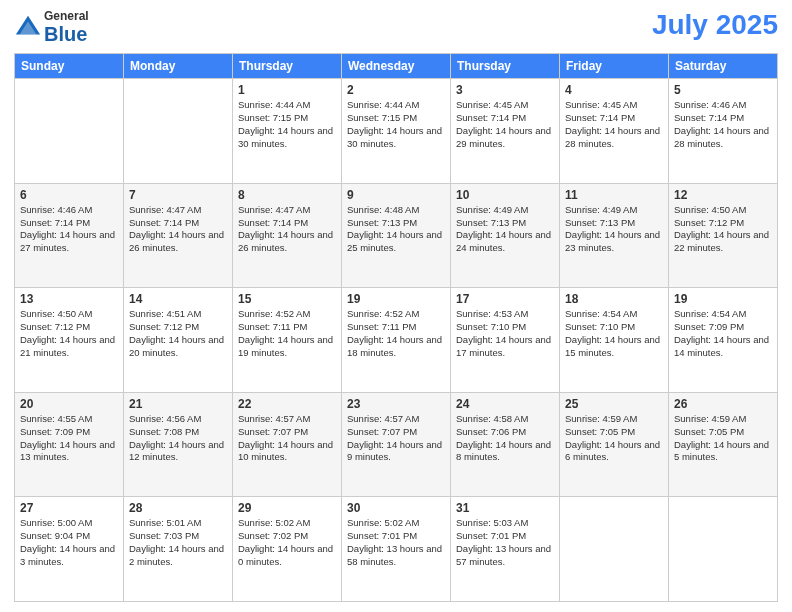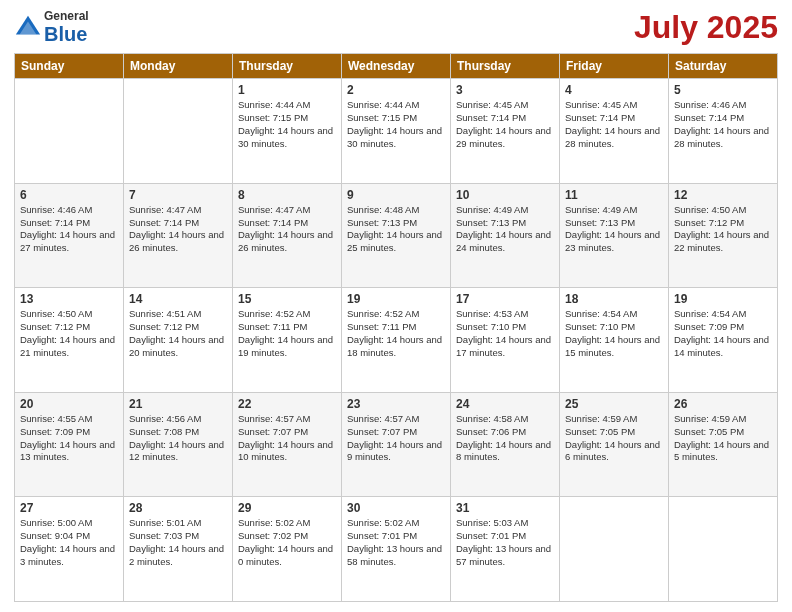--- a/index.html
+++ b/index.html
@@ -45,36 +45,36 @@
     }
     .logo-icon {
       width: 28px;
       height: 28px;
       margin-right: 2px;
     }
     .title-section {
       text-align: right;
     }
     .month-title {
-      font-size: 32px;
-      font-weight: bold;
-      color: #b91c1c;
+      font-size: 28px;
+      font-weight: bold;
+      color: #3b82f6;
       line-height: 1.1;
     }
     .location {
       font-size: 14px;
       color: #555;
     }
     .calendar-table {
       width: 100%;
       border-collapse: collapse;
       flex: 1;
     }
     .calendar-table th {
-      background-color: #a16207;
+      background-color: #3b82f6;
       color: white;
       text-align: left;
       padding: 5px 6px;
       font-size: 12px;
       font-weight: bold;
       border: 1px solid #ccc;
     }
     .calendar-table td {
       border: 1px solid #ccc;
       vertical-align: top;

